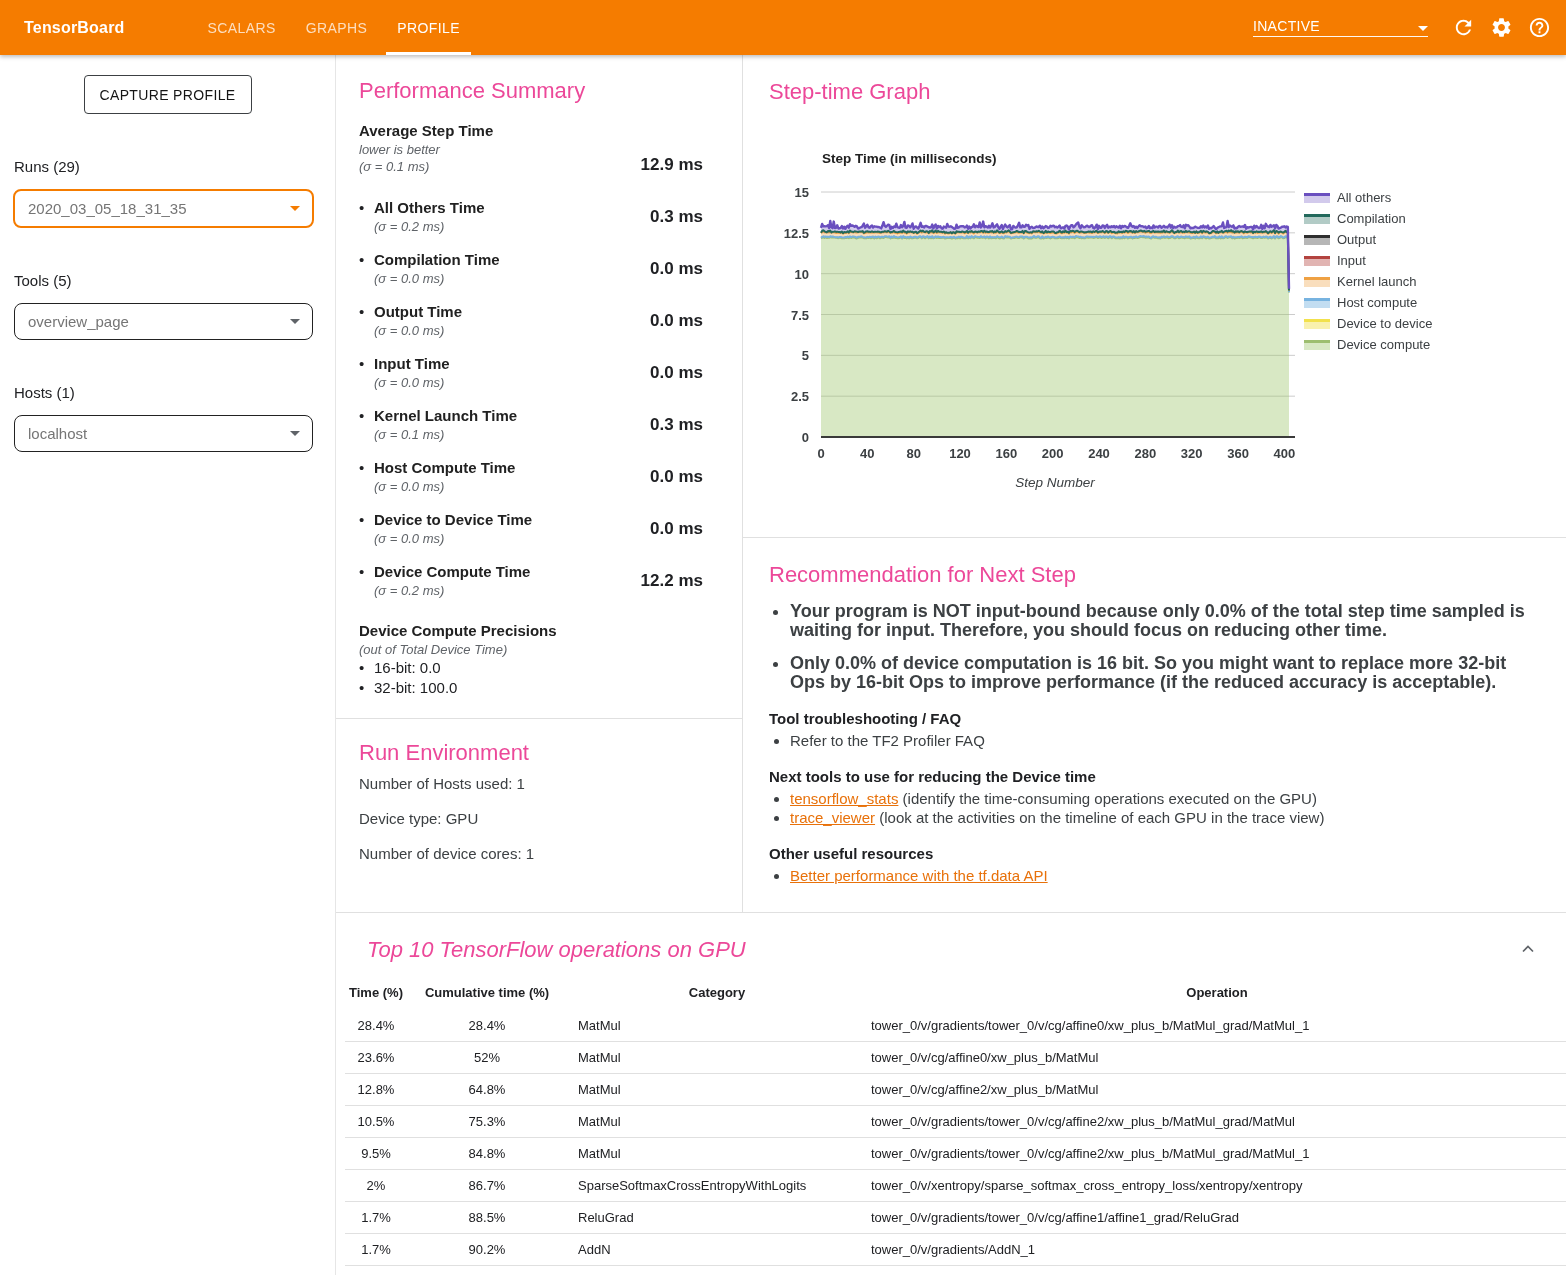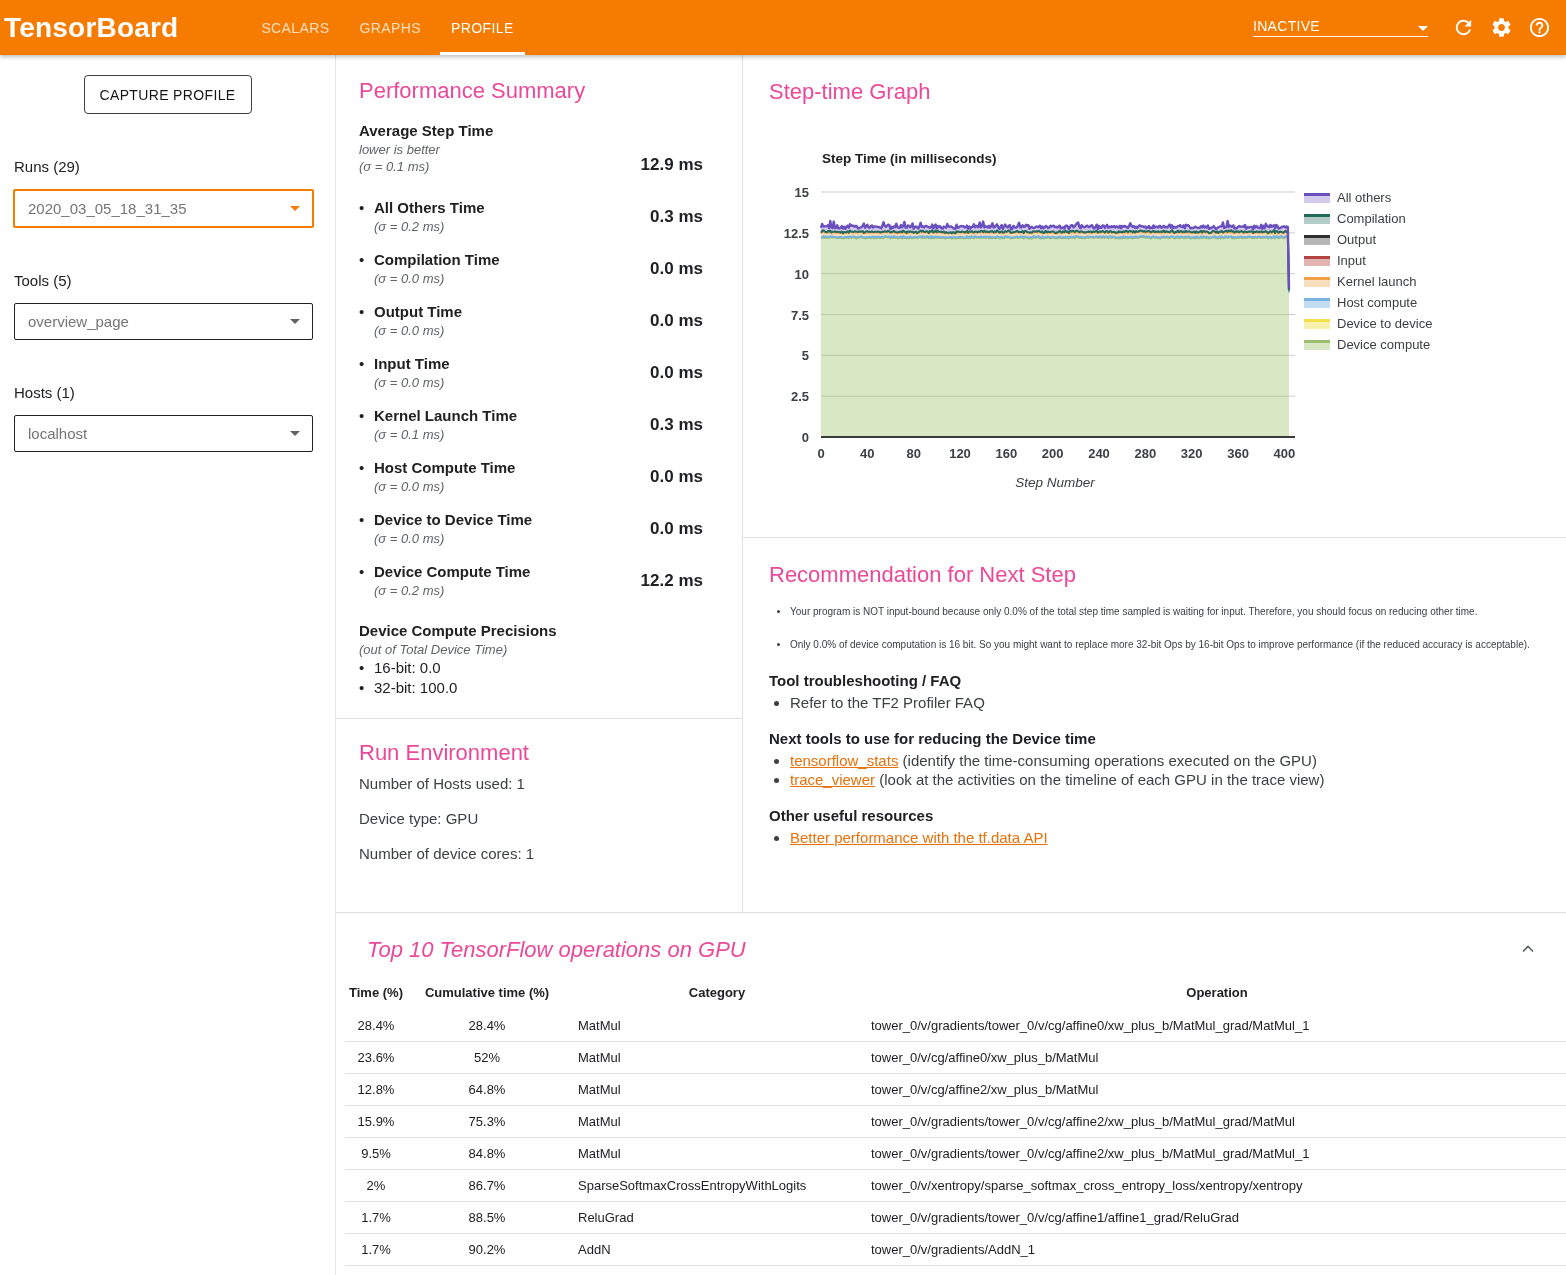--- a/index.html
+++ b/index.html
@@ -3,42 +3,42 @@
 <meta charset="utf-8">
 <style>
   :root{ --accent:#f57c00; --link:#e8710a; --divider:#e0e0e0; }
   *{margin:0;padding:0;box-sizing:content-box;}
   html,body{width:1566px;height:1275px;overflow:hidden;background:#fff;
     font-family:"Liberation Sans","DejaVu Sans",sans-serif;color:#202124;}
 
   
   .header{position:absolute;top:0;left:0;width:1566px;height:55px;background:var(--accent);
     display:flex;align-items:center;color:#fff;box-shadow:0 2px 4px rgba(0,0,0,.25);z-index:10;}
-  .brand{font-size:28px;font-weight:600;margin-left:4px;letter-spacing:.2px;}
+  .brand{font-size:16px;font-weight:600;margin-left:24px;letter-spacing:.2px;}
   .tabs{display:flex;margin-left:72px;height:55px;}
   .tab{height:55px;line-height:57px;padding:0 11px;margin-right:8px;font-size:14px;font-weight:500;
     letter-spacing:.4px;color:rgba(255,255,255,.75);position:relative;cursor:pointer;}
   .tab.active{color:#fff;}
   .tab.active::after{content:"";position:absolute;left:0;right:0;bottom:0;height:3px;background:#fff;}
   .header-right{position:absolute;right:8px;top:0;height:55px;display:flex;align-items:center;}
   .status-select{width:175px;display:flex;justify-content:space-between;align-items:flex-end;
     border-bottom:1px solid rgba(255,255,255,.95);padding-bottom:2px;font-size:14px;letter-spacing:.3px;
     margin-right:16px;cursor:pointer;}
   .caret-down-white{width:0;height:0;border-left:5px solid transparent;border-right:5px solid transparent;
     border-top:5px solid #fff;margin-bottom:3px;}
   .hicon{width:24px;height:24px;margin:0 7px;cursor:pointer;display:flex;align-items:center;justify-content:center;}
 
   
   .sidebar{position:absolute;top:55px;left:0;width:335px;bottom:0;background:#fff;border-right:1px solid #e6e6e6;}
   .capture-btn{display:block;margin:20px auto 0;width:166px;height:37px;background:#fff;
     border:1px solid #3c4043;border-radius:4px;font-size:14px;letter-spacing:.35px;color:#151515;
     font-family:inherit;cursor:pointer;}
   .field{margin:0 22px 0 14px;}
   .field-label{margin-top:44px;font-size:15px;color:#202124;}
-  .selectbox{margin-top:14px;height:35px;border:1px solid #222;border-radius:2px;display:flex;
+  .selectbox{margin-top:14px;height:35px;border:1px solid #222;border-radius:8px;display:flex;
     align-items:center;justify-content:space-between;padding:0 12px 0 13px;font-size:15px;color:#757575;cursor:pointer;}
   .selectbox.accent{border:2px solid var(--accent);margin-left:-1px;margin-right:-1px;}
   .caret-down-gray{width:0;height:0;border-left:5px solid transparent;border-right:5px solid transparent;border-top:5px solid #5f6368;}
   .caret-down-orange{width:0;height:0;border-left:5px solid transparent;border-right:5px solid transparent;border-top:5px solid var(--accent);}
 
   
   .main{position:absolute;top:55px;left:336px;right:0;bottom:0;}
   .upper{display:flex;height:857px;border-bottom:1px solid var(--divider);}
   .left-col{width:406px;border-right:1px solid var(--divider);}
   .right-col{flex:1;position:relative;}
@@ -69,21 +69,21 @@
   .xtick{font-size:13px;font-weight:700;fill:#3c4043;text-anchor:middle;}
   .xlabel{font-size:13.5px;font-style:italic;fill:#3c4043;text-anchor:middle;}
   .legend-label{font-size:13px;fill:#3c4043;}
   .grid{stroke:#ccc;stroke-width:1;}
   .axis{stroke:#3a3a3a;stroke-width:2;}
 
   
   .recommend{position:absolute;top:482px;left:0;right:0;bottom:0;border-top:1px solid var(--divider);
     padding:24px 34px 0 26px;}
   .rec-list{margin:14px 0 0 5px;padding-left:16px;}
-  .rec-list li{font-size:10px;line-height:19px;color:#3c4043;margin-bottom:14px;}
+  .rec-list li{font-size:18px;line-height:19px;color:#3c4043;margin-bottom:14px;font-weight:bold;}
   .subhead{margin-top:17px;font-size:15px;font-weight:700;color:#202124;line-height:19px;}
   .sub-list{margin:3px 0 0 5px;padding-left:16px;}
   .sub-list li{font-size:15px;line-height:19px;color:#3c4043;margin-bottom:0;}
   a.lnk{color:var(--link);text-decoration:underline;cursor:pointer;}
 
   
   .topops{padding:24px 0 0 9px;}
   .topops-head{display:flex;justify-content:space-between;align-items:center;padding-right:28px;}
   .topops-head h2{margin-left:22px;font-style:italic;}
   .collapse-btn{background:none;border:none;cursor:pointer;padding:2px;}
@@ -421,21 +421,21 @@
             <td class="cat">MatMul</td>
             <td class="op">tower_0/v/cg/affine0/xw_plus_b/MatMul</td>
           </tr>
           <tr>
             <td>12.8%</td>
             <td>64.8%</td>
             <td class="cat">MatMul</td>
             <td class="op">tower_0/v/cg/affine2/xw_plus_b/MatMul</td>
           </tr>
           <tr>
-            <td>15.9%</td>
+            <td>10.5%</td>
             <td>75.3%</td>
             <td class="cat">MatMul</td>
             <td class="op">tower_0/v/gradients/tower_0/v/cg/affine2/xw_plus_b/MatMul_grad/MatMul</td>
           </tr>
           <tr>
             <td>9.5%</td>
             <td>84.8%</td>
             <td class="cat">MatMul</td>
             <td class="op">tower_0/v/gradients/tower_0/v/cg/affine2/xw_plus_b/MatMul_grad/MatMul_1</td>
           </tr>

